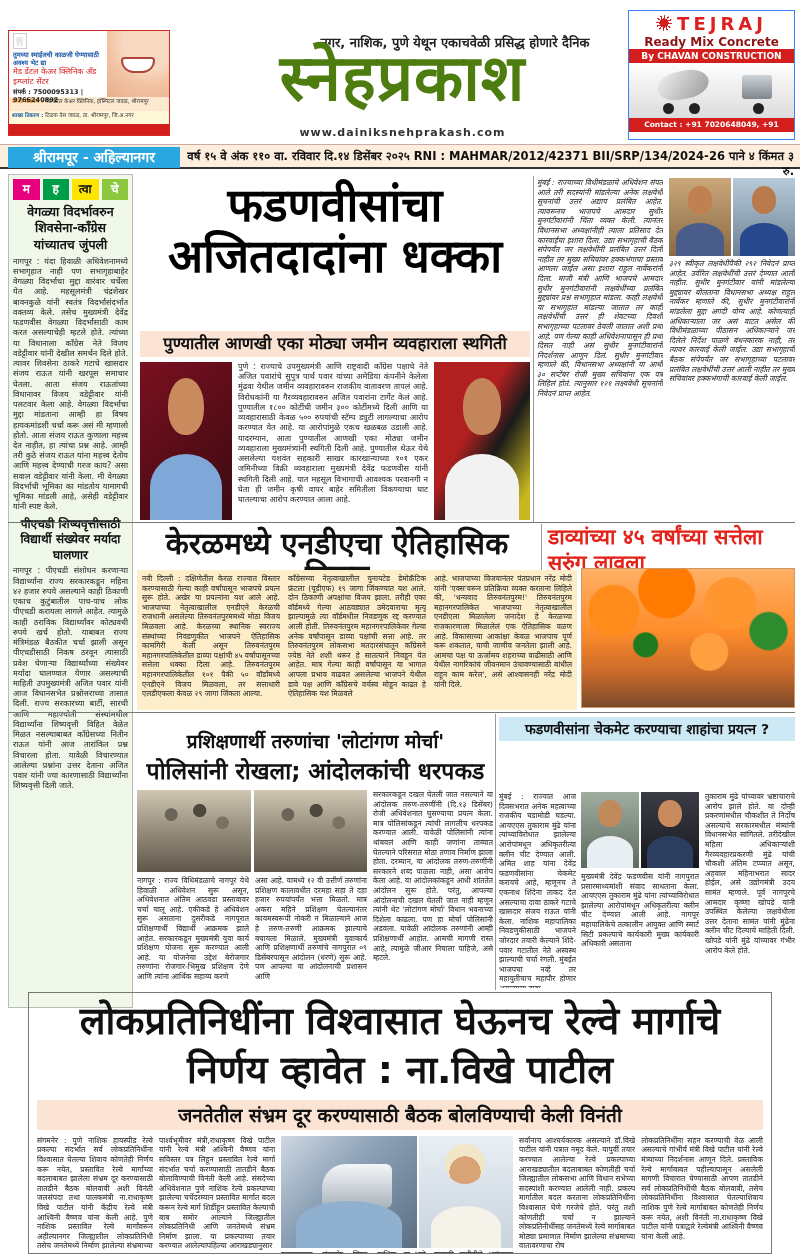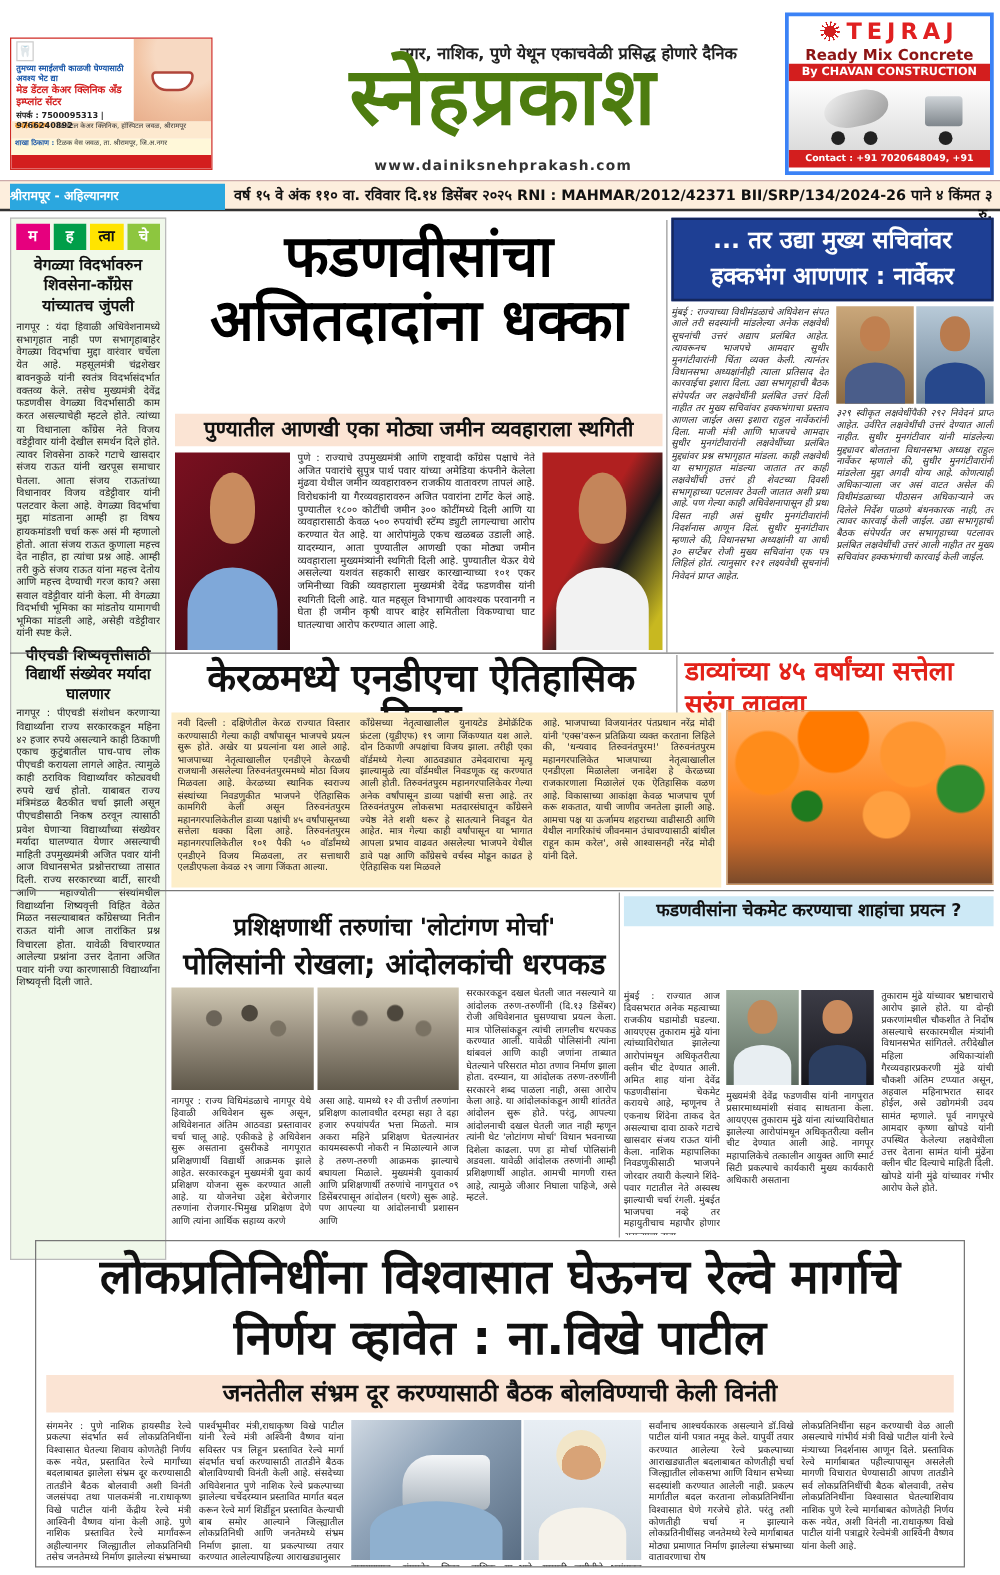--- a/index.html
+++ b/index.html
@@ -9,48 +9,48 @@
   .jt { text-align:justify; line-height:1.28; color:#1c1c1c; overflow:hidden; }
 
   
   .dental-ad { left:8px; top:30px; width:162px; height:106px; border:1px solid #cf2b24; background:#fff; overflow:hidden; font-size:7px; }
   .dental-top { position:relative; height:66px; }
   .dental-face { position:absolute; right:0; top:0; width:62px; height:66px;
       background: radial-gradient(circle at 70% 18%, #f7d9c2 0 38%, #f2c4a4 60%, #e8ae8c 100%); }
   .dental-smile { position:absolute; right:14px; top:26px; width:34px; height:16px; background:#fff; border:2px solid #b0453a; border-radius:4px 4px 14px 14px; }
   .dental-logo { position:absolute; left:4px; top:2px; width:14px; height:16px; background:#fff; border:1px solid #ccc; color:#cf2b24; font-size:9px; text-align:center; line-height:16px; }
   .dental-tag { position:absolute; left:4px; top:20px; width:95px; color:#1a57a8; font-weight:bold; font-size:6.5px; line-height:1.3; }
-  .dental-name { position:absolute; left:4px; top:36px; width:98px; color:#d31e1e; font-weight:bold; font-size:8px; line-height:1.25; }
+  .dental-name { position:absolute; left:4px; top:36px; width:98px; color:#d31e1e; font-weight:normal; font-size:8px; line-height:1.25; }
   .dental-contact { position:absolute; left:4px; top:56px; width:110px; color:#222; font-weight:bold; font-size:6.5px; }
   .dental-row1 { height:14px; background:#fde9cf; color:#333; font-size:5.5px; line-height:1.2; padding:1px 3px; }
   .dental-row1 b { color:#e07b00; }
   .dental-row2 { height:13px; background:#fff8d9; color:#333; font-size:5.5px; line-height:1.2; padding:1px 3px; }
   .dental-row2 b { color:#1a57a8; }
   .dental-strip { height:11px; background:#d31e1e; }
 
   .tagline { left:300px; top:33px; width:310px; font-size:13px; font-weight:bold; color:#222; text-align:center; }
   .masthead { left:175px; top:40px; width:455px; font-size:64px; line-height:1.2; font-weight:800; color:#4d7c0f; text-align:center; letter-spacing:1px; }
   .website { left:175px; top:126px; width:455px; font-size:11px; font-weight:bold; color:#333; text-align:center; letter-spacing:1px; }
 
-  .tejraj-ad { left:628px; top:10px; width:167px; height:130px; border:3px solid #3b82f6; background:#fff; overflow:hidden; }
+  .tejraj-ad { left:628px; top:10px; width:167px; height:130px; border:1px solid #3b82f6; background:#fff; overflow:hidden; }
   .tejraj-row1 { display:flex; align-items:center; justify-content:center; gap:5px; height:24px; }
   .tejraj-sun { width:16px; height:16px; border-radius:50%; background:radial-gradient(circle,#d31e1e 30%, #d31e1e 40%, transparent 41%),
       repeating-conic-gradient(#d31e1e 0 10deg, transparent 10deg 30deg); }
   .tejraj-brand { color:#e02020; font-weight:800; font-size:18px; letter-spacing:4px; }
   .tejraj-sub { color:#8c1414; font-weight:bold; font-size:12px; text-align:center; }
   .tejraj-by { background:#d31e1e; color:#fff; font-weight:bold; font-size:9px; text-align:center; height:14px; line-height:14px; }
   .tejraj-truck { position:relative; height:55px; background:linear-gradient(#fefefe,#dcdcdc); }
   .truck-drum { position:absolute; left:28px; top:8px; width:52px; height:28px; border-radius:50% / 60%; background:linear-gradient(135deg,#f2f2f2,#9a9a9a); transform:rotate(-12deg); }
   .truck-cab { position:absolute; right:22px; top:12px; width:30px; height:24px; border-radius:3px; background:linear-gradient(#cfd4d8,#7f868c); }
   .truck-wheel { position:absolute; bottom:4px; width:11px; height:11px; border-radius:50%; background:#222; }
   .tejraj-contact { background:#d31e1e; color:#fff; font-weight:bold; font-size:7.5px; text-align:center; height:14px; line-height:14px; }
 
   
   .dateline { left:0; top:144px; width:800px; height:25px; background:#fdeedd; border-top:1px solid #caa; border-bottom:2px solid #333; }
-  .edition-box { position:absolute; left:8px; top:2px; width:172px; height:21px; background:#2ba7df; color:#fff; font-weight:800; font-size:10px; line-height:21px; }
+  .edition-box { position:absolute; left:8px; top:2px; width:172px; height:21px; background:#2ba7df; color:#fff; font-weight:800; font-size:14px; text-align:center; line-height:21px; }
   .date-text { position:absolute; left:186px; top:3px; width:608px; font-size:11.5px; font-weight:bold; color:#111; text-align:right; }
 
   
   .vrule { width:1px; background:#999; }
   .hrule { height:1px; background:#777; }
 
   
   .leftcol { left:8px; top:174px; width:125px; height:834px; background:#f0f8ea; border:1px solid #bbb; padding:4px 4px; overflow:hidden; }
   .badges { display:flex; gap:3px; justify-content:center; margin-bottom:4px; }
   .badge { width:27px; height:21px; color:#fff; font-weight:800; font-size:12px; text-align:center; line-height:21px; }
@@ -190,24 +190,20 @@
 
   <div class="abs lead-h">फडणवीसांचा अजितदादांना धक्का</div>
   <div class="abs lead-sub">पुण्यातील आणखी एका मोठ्या जमीन व्यवहाराला स्थगिती</div>
   <div class="abs lead-row">
     <div class="photo person" style="width:92px; background:linear-gradient(135deg,#7a1020,#3a0a10); --skin:#c98b5e; --shirt:#7fa8d9;"></div>
     <div class="lead-body jt">पुणे : राज्याचे उपमुख्यमंत्री आणि राष्ट्रवादी काँग्रेस पक्षाचे नेते अजित पवारांचे सुपुत्र पार्थ पवार यांच्या अमेडिया कंपनीने केलेला मुंढवा येथील जमीन व्यवहारावरुन राजकीय वातावरण तापलं आहे. विरोधकांनी या गैरव्यवहारावरुन अजित पवारांना टार्गेट केलं आहे. पुण्यातील १८०० कोटींची जमीन ३०० कोटींमध्ये दिली आणि या व्यवहारासाठी केवळ ५०० रुपयांची स्टॅम्प ड्युटी लागल्याचा आरोप करण्यात येत आहे. या आरोपांमुळे एकच खळबळ उडाली आहे. यादरम्यान, आता पुण्यातील आणखी एका मोठ्या जमीन व्यवहाराला मुख्यमंत्र्यांनी स्थगिती दिली आहे. पुण्यातील थेऊर येथे असलेल्या यशवंत सहकारी साखर कारखान्याच्या १०१ एकर जमिनीच्या विक्री व्यवहाराला मुख्यमंत्री देवेंद्र फडणवीस यांनी स्थगिती दिली आहे. यात महसूल विभागाची आवश्यक परवानगी न घेता ही जमीन कृषी वापर बाहेर समितीला विकण्याचा घाट घातल्याचा आरोप करण्यात आला आहे.</div>
     <div class="photo person" style="width:96px; background:linear-gradient(120deg,#b02020 40%,#1a1a1a 60%, #c8b820 90%); --skin:#c4855a; --shirt:#f2f2f2;"></div>
   </div>
 
   <div class="abs narv">
-    <div class="narv-head">
-      <div>... तर उद्या मुख्य सचिवांवर</div>
-      <div>हक्कभंग आणणार : नार्वेकर</div>
-    </div>
     <div class="narv-cols">
       <div class="narv-col jt">मुंबई : राज्याच्या विधीमंडळाचे अधिवेशन संपत आले तरी सदस्यांनी मांडलेल्या अनेक लक्षवेधी सूचनांची उत्तरं अद्याप प्रलंबित आहेत. त्यावरूनच भाजपचे आमदार सुधीर मुनगंटीवारांनी चिंता व्यक्त केली. त्यानंतर विधानसभा अध्यक्षांनीही त्याला प्रतिसाद देत कारवाईचा इशारा दिला. उद्या सभागृहाची बैठक संपेपर्यंत जर लक्षवेधींनी प्रलंबित उत्तरं दिली नाहीत तर मुख्य सचिवांवर हक्कभंगाचा प्रस्ताव आणला जाईल असा इशारा राहुल नार्वेकरांनी दिला. माजी मंत्री आणि भाजपचे आमदार सुधीर मुनगंटीवारांनी लक्षवेधींच्या प्रलंबित मुद्द्यांवर प्रश्न सभागृहात मांडला. काही लक्षवेधी या सभागृहात मांडल्या जातात तर काही लक्षवेधींची उत्तरं ही शेवटच्या दिवशी सभागृहाच्या पटलावर ठेवली जातात अशी प्रथा आहे. पण गेल्या काही अधिवेशनापासून ही प्रथा दिसत नाही असं सुधीर मुनगंटीवारांनी निदर्शनास आणून दिलं. सुधीर मुनगंटीवार म्हणाले की, विधानसभा अध्यक्षांनी या आधी ३० सप्टेंबर रोजी मुख्य सचिवांना एक पत्र लिहिलं होतं. त्यानुसार १२१ लक्ष्यवेधी सूचनांनी निवेदनं प्राप्त आहेत.</div>
       <div class="narv-col">
         <div class="narv-photos">
           <div class="photo person" style="flex:1; background:linear-gradient(#caa77a,#8a6a44); --skin:#c08050; --shirt:#4a5d8a;"></div>
           <div class="photo person" style="flex:1; background:linear-gradient(#b8cad8,#6d8296); --skin:#b97b4e; --shirt:#27488c;"></div>
         </div>
         <div class="jt" style="font-size:7.5px">३२९ स्वीकृत लक्षवेधींपैकी २९२ निवेदनं प्राप्त आहेत. उर्वरित लक्षवेधींची उत्तरं देण्यात आली नाहीत. सुधीर मुनगंटीवार यांनी मांडलेल्या मुद्द्यावर बोलताना विधानसभा अध्यक्ष राहुल नार्वेकर म्हणाले की, सुधीर मुनगंटीवारांनी मांडलेला मुद्दा अगदी योग्य आहे. कोणत्याही अधिकाऱ्याला जर असं वाटत असेल की विधीमंडळाच्या पीठासन अधिकाऱ्याने जर दिलेले निर्देश पाळणे बंधनकारक नाही, तर त्यावर कारवाई केली जाईल. उद्या सभागृहाची बैठक संपेपर्यंत जर सभागृहाच्या पटलावर प्रलंबित लक्षवेधींची उत्तरं आली नाहीत तर मुख्य सचिवांवर हक्कभंगाची कारवाई केली जाईल.</div>
       </div>
     </div>

